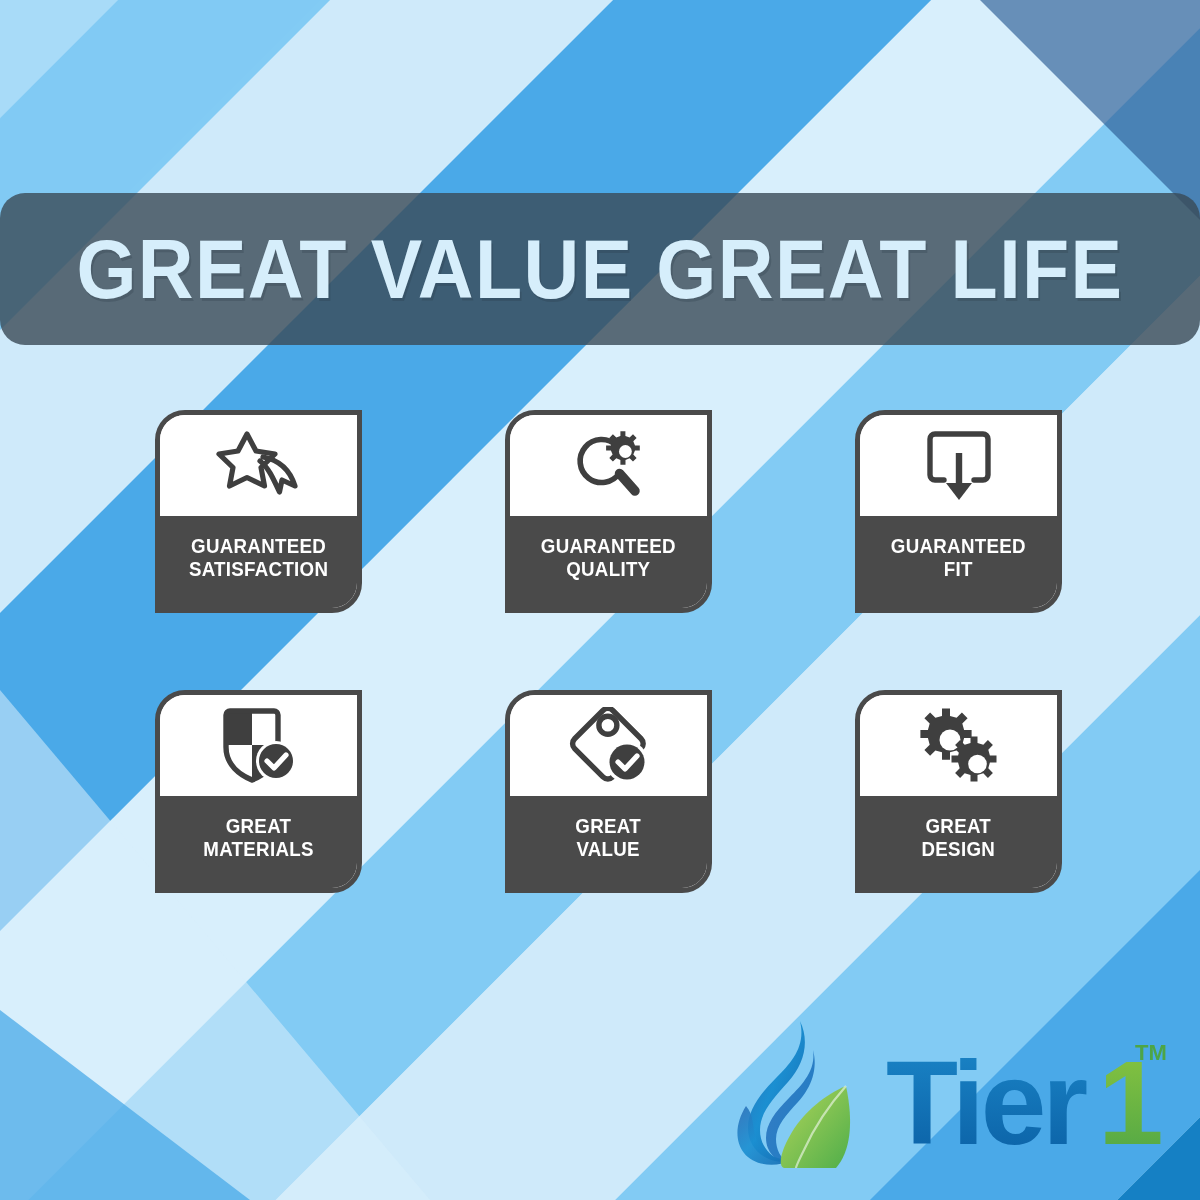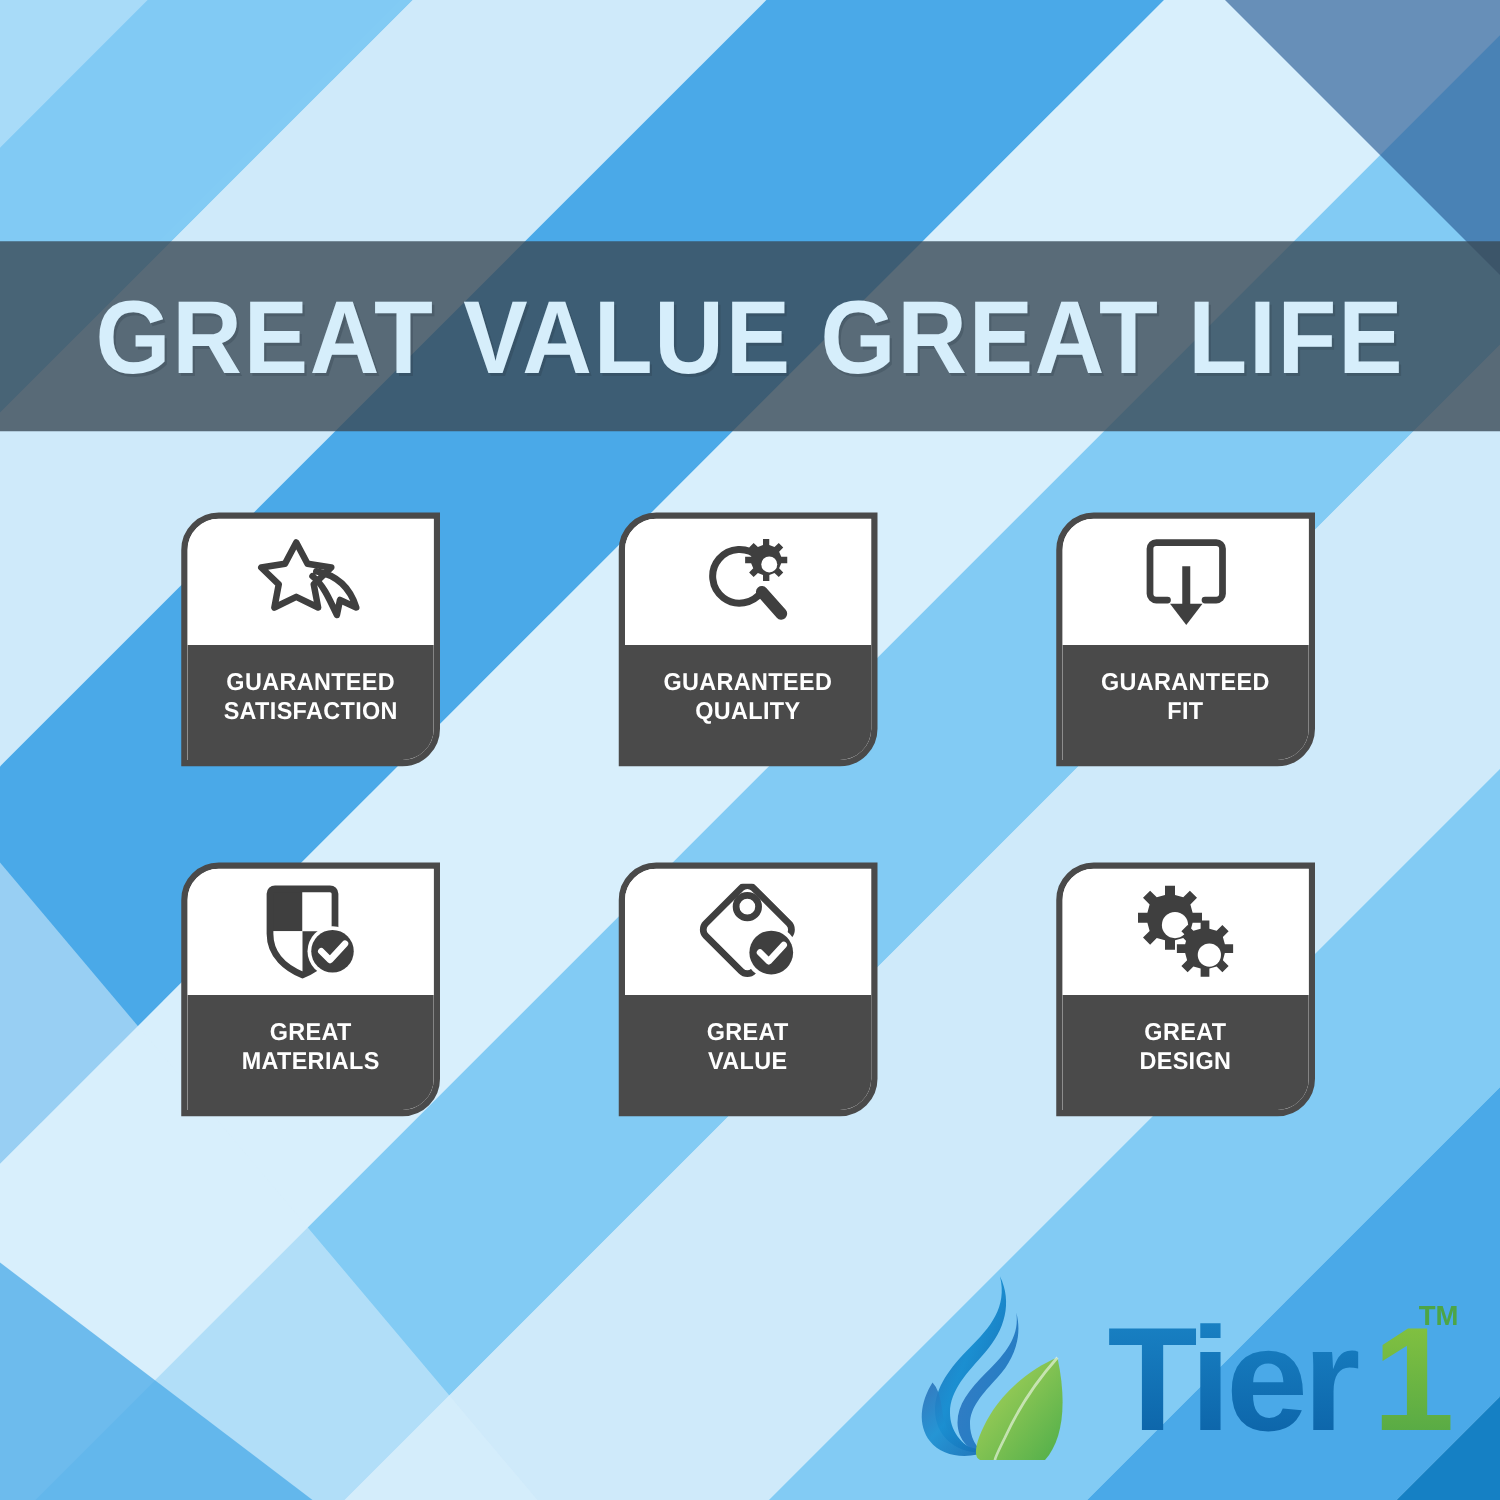--- a/index.html
+++ b/index.html
@@ -32,38 +32,39 @@
     position:absolute;
     left:0;
     top:193px;
     width:1200px;
     height:152px;
     background:rgba(58,74,86,0.80);
     display:flex;
     align-items:center;
     justify-content:center;
     z-index:5;
+    border-radius:25px;
   }
   #headline-text {
     font-family:"Liberation Sans Narrow","Liberation Sans", sans-serif;
     font-weight:700;
     font-size:83px;
     line-height:1;
     letter-spacing:1.5px;
     color:#d6eefb;
     white-space:nowrap;
     transform:scaleX(0.93);
     transform-origin:center;
     text-shadow:2px 3px 0 rgba(40,55,66,0.25);
   }
 
   
   #badge-grid {
     position:absolute;
-    left:145px;
+    left:155px;
     top:410px;
     width:920px;
     z-index:4;
     display:grid;
     grid-template-columns:repeat(3, 207px);
     grid-template-rows:repeat(2, 203px);
     column-gap:143px;
     row-gap:77px;
   }
 

